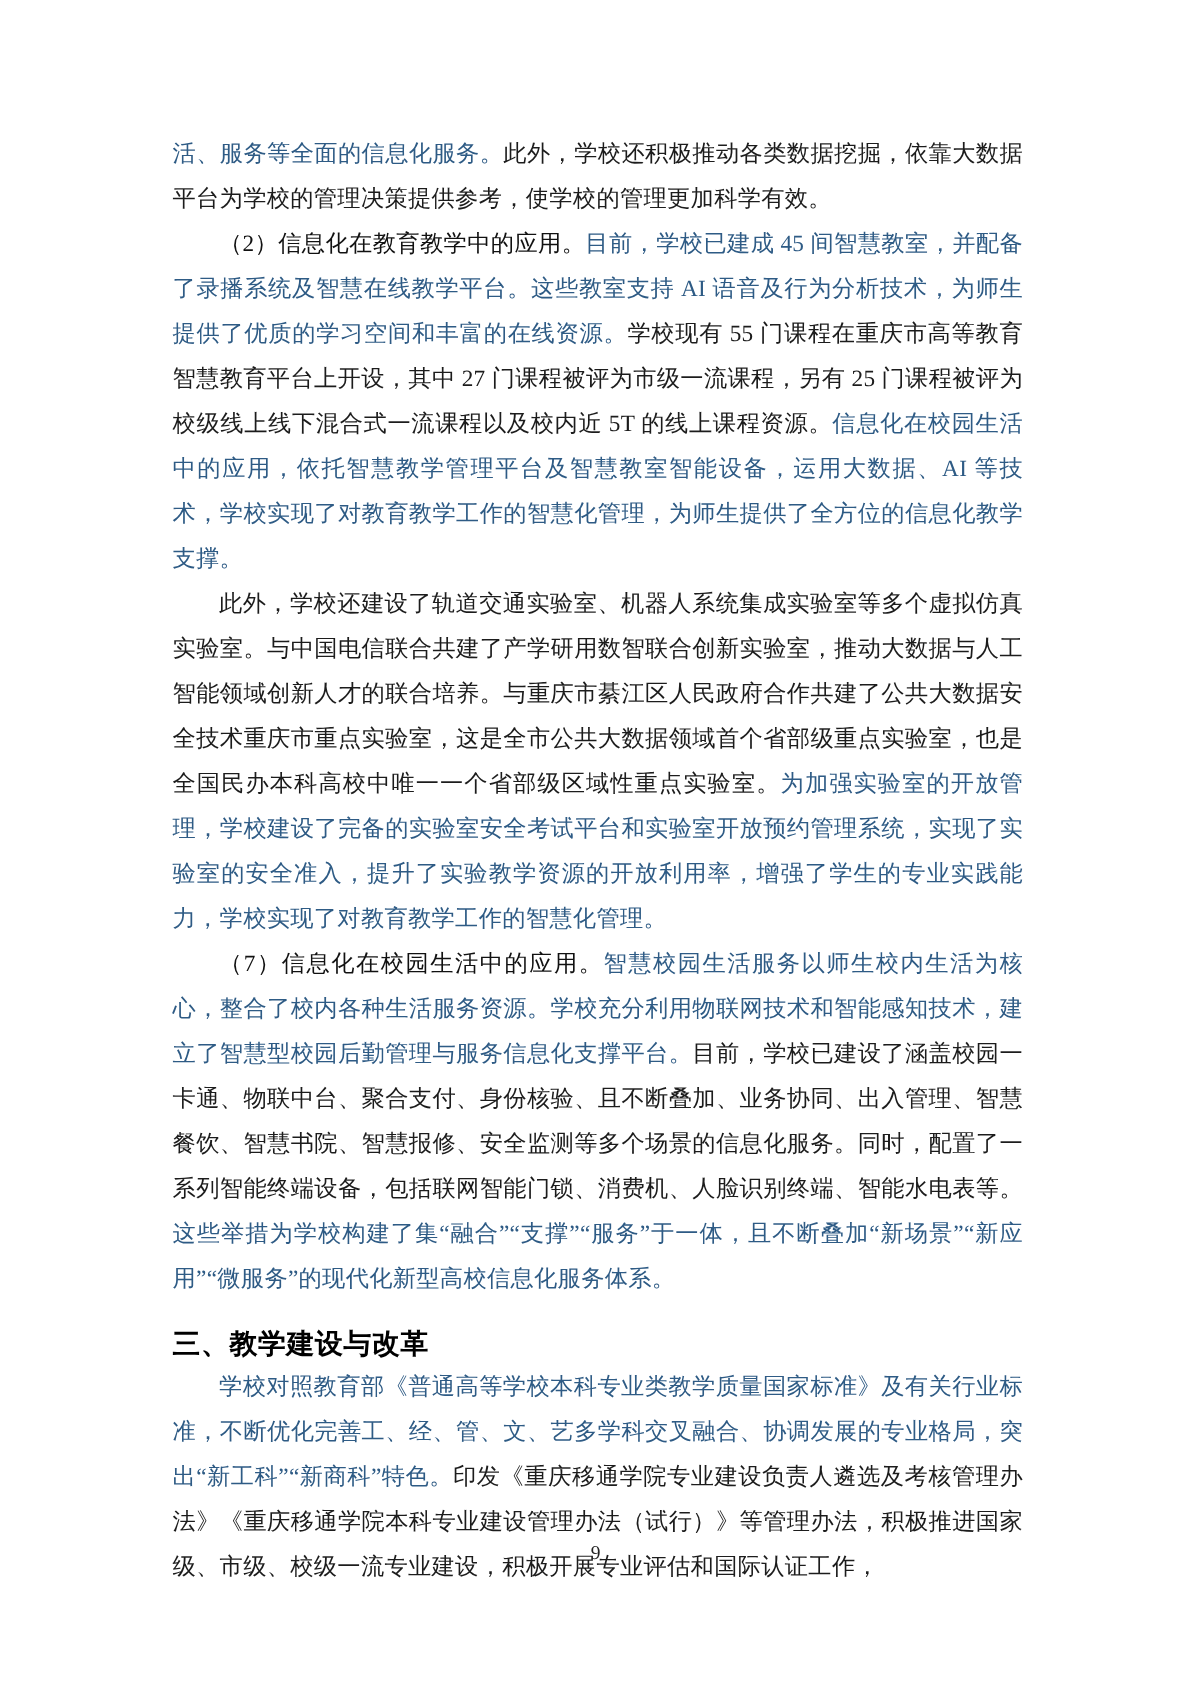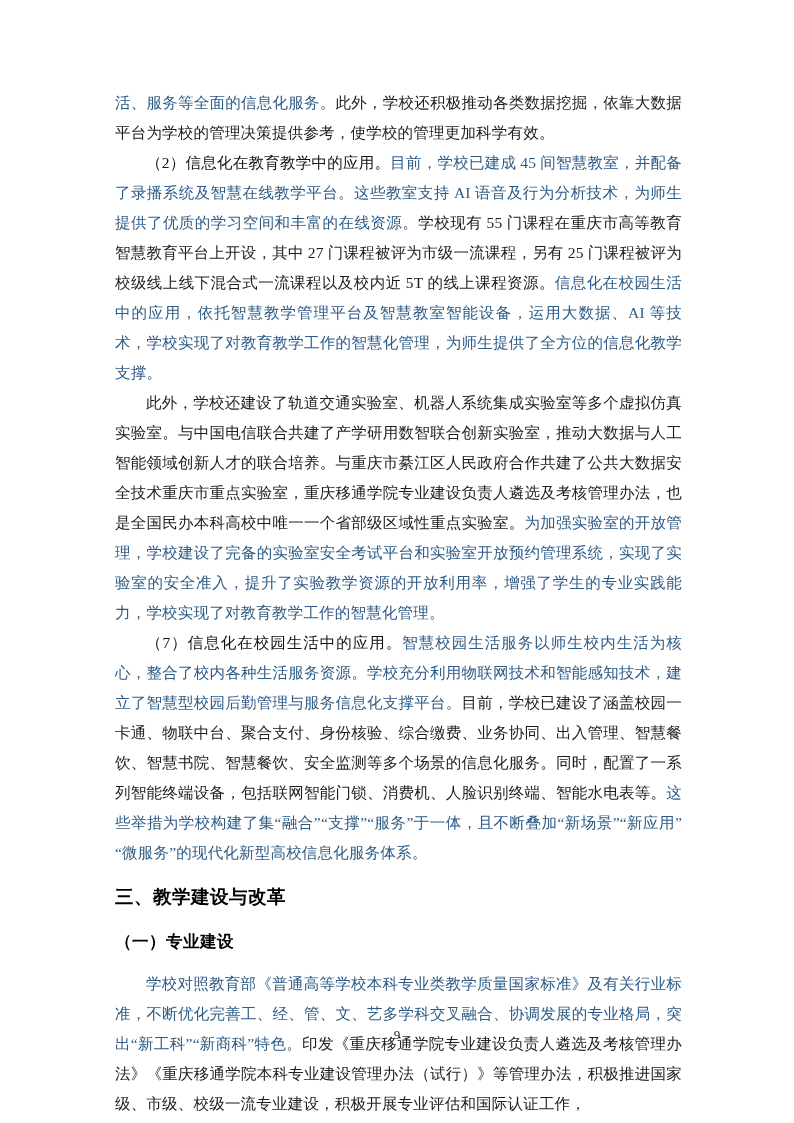--- a/index.html
+++ b/index.html
@@ -67,30 +67,29 @@
 
     <p class="body">
       <span class="t-blue">活、服务等全面的信息化服务。</span><span class="t-black">此外，学校还积极推动各类数据挖掘，依靠大数据平台为学校的管理决策提供参考，使学校的管理更加科学有效。</span>
     </p>
 
     <p class="body indent">
       <span class="t-bold">（2）信息化在教育教学中的应用。</span><span class="t-blue">目前，学校已建成 45 间智慧教室，并配备了录播系统及智慧在线教学平台。这些教室支持 AI 语音及行为分析技术，为师生提供了优质的学习空间和丰富的在线资源。</span><span class="t-black">学校现有 55 门课程在重庆市高等教育智慧教育平台上开设，其中 27 门课程被评为市级一流课程，另有 25 门课程被评为校级线上线下混合式一流课程以及校内近 5T 的线上课程资源。</span><span class="t-blue">信息化在校园生活中的应用，依托智慧教学管理平台及智慧教室智能设备，运用大数据、AI 等技术，学校实现了对教育教学工作的智慧化管理，为师生提供了全方位的信息化教学支撑。</span>
     </p>
 
     <p class="body indent">
-      <span class="t-black">此外，学校还建设了轨道交通实验室、机器人系统集成实验室等多个虚拟仿真实验室。与中国电信联合共建了产学研用数智联合创新实验室，推动大数据与人工智能领域创新人才的联合培养。与重庆市綦江区人民政府合作共建了公共大数据安全技术重庆市重点实验室，重庆移通学院专业建设负责人遴选及考核管理办法，也是全国民办本科高校中唯一一个省部级区域性重点实验室。</span><span class="t-blue">为加强实验室的开放管理，学校建设了完备的实验室安全考试平台和实验室开放预约管理系统，实现了实验室的安全准入，提升了实验教学资源的开放利用率，增强了学生的专业实践能力，学校实现了对教育教学工作的智慧化管理。</span>
+      <span class="t-black">此外，学校还建设了轨道交通实验室、机器人系统集成实验室等多个虚拟仿真实验室。与中国电信联合共建了产学研用数智联合创新实验室，推动大数据与人工智能领域创新人才的联合培养。与重庆市綦江区人民政府合作共建了公共大数据安全技术重庆市重点实验室，这是全市公共大数据领域首个省部级重点实验室，也是全国民办本科高校中唯一一个省部级区域性重点实验室。</span><span class="t-blue">为加强实验室的开放管理，学校建设了完备的实验室安全考试平台和实验室开放预约管理系统，实现了实验室的安全准入，提升了实验教学资源的开放利用率，增强了学生的专业实践能力，学校实现了对教育教学工作的智慧化管理。</span>
     </p>
 
     <p class="body indent">
-      <span class="t-bold">（7）信息化在校园生活中的应用。</span><span class="t-blue">智慧校园生活服务以师生校内生活为核心，整合了校内各种生活服务资源。学校充分利用物联网技术和智能感知技术，建立了智慧型校园后勤管理与服务信息化支撑平台。</span><span class="t-black">目前，学校已建设了涵盖校园一卡通、物联中台、聚合支付、身份核验、综合缴费、业务协同、出入管理、智慧餐饮、智慧书院、智慧餐饮、安全监测等多个场景的信息化服务。同时，配置了一系列智能终端设备，包括联网智能门锁、消费机、人脸识别终端、智能水电表等。</span><span class="t-blue">这些举措为学校构建了集“融合”“支撑”“服务”于一体，且不断叠加“新场景”“新应用”“微服务”的现代化新型高校信息化服务体系。</span>
+      <span class="t-bold">（7）信息化在校园生活中的应用。</span><span class="t-blue">智慧校园生活服务以师生校内生活为核心，整合了校内各种生活服务资源。学校充分利用物联网技术和智能感知技术，建立了智慧型校园后勤管理与服务信息化支撑平台。</span><span class="t-black">目前，学校已建设了涵盖校园一卡通、物联中台、聚合支付、身份核验、且不断叠加、业务协同、出入管理、智慧餐饮、智慧书院、智慧报修、安全监测等多个场景的信息化服务。同时，配置了一系列智能终端设备，包括联网智能门锁、消费机、人脸识别终端、智能水电表等。</span><span class="t-blue">这些举措为学校构建了集“融合”“支撑”“服务”于一体，且不断叠加“新场景”“新应用”“微服务”的现代化新型高校信息化服务体系。</span>
     </p>
 
     <h1 class="sec">三、教学建设与改革</h1>
 
-    <h2 class="subsec">（一）专业建设</h2>
 
     <p class="body indent">
       <span class="t-blue">学校对照教育部《普通高等学校本科专业类教学质量国家标准》及有关行业标准，不断优化完善工、经、管、文、艺多学科交叉融合、协调发展的专业格局，突出“新工科”“新商科”特色。</span><span class="t-black">印发《重庆移通学院专业建设负责人遴选及考核管理办法》《重庆移通学院本科专业建设管理办法（试行）》等管理办法，积极推进国家级、市级、校级一流专业建设，积极开展专业评估和国际认证工作，</span>
     </p>
 
   </div>
 
   <div class="footer">9</div>
 </div>
 

